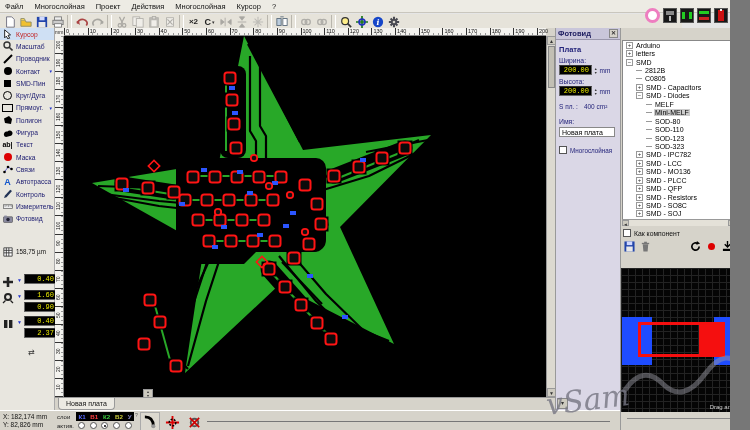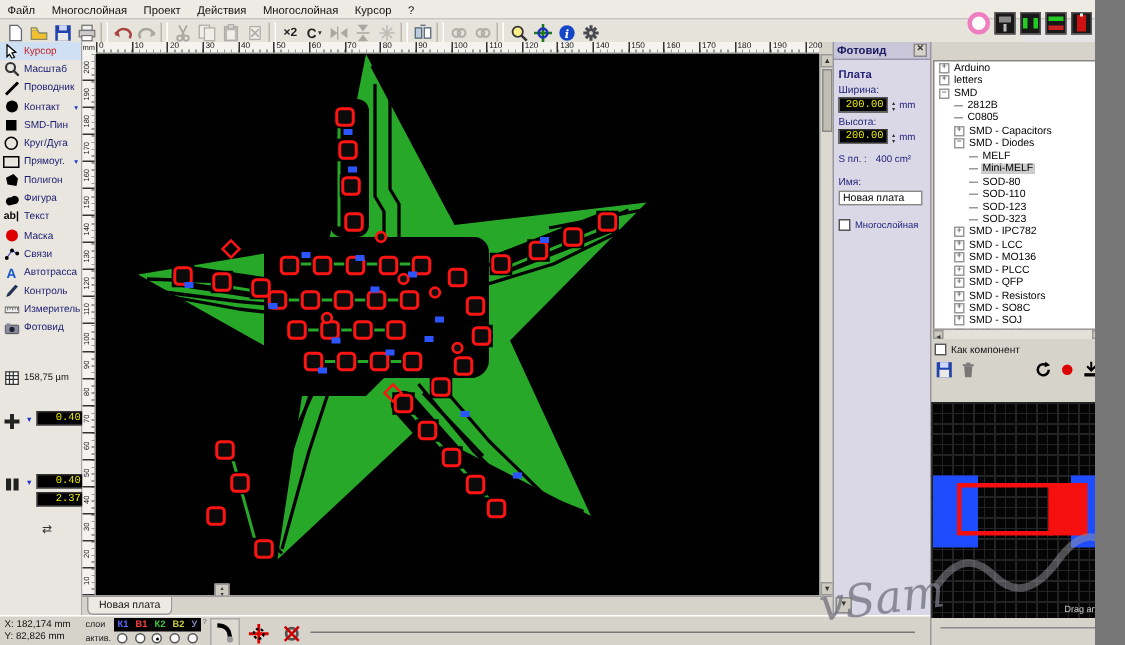--- a/index.html
+++ b/index.html
@@ -415,20 +415,35 @@
       <span>158,75 µm</span>
     </div>
     <div class="prow" style="top:246px;">
       <span class="picon"><svg viewBox="0 0 12 12">
             <path d="M6 1v10M1 6h10" stroke="#222" stroke-width="2.6"></path>
           </svg></span>
       <span class="bdd">▼</span>
       <span class="valcol">
           <span class="val">0.40</span>
         </span>
+      <span class="spin">
+          <span>▲</span>
+          <span>▼</span>
+        </span>
+    </div>
+    <div class="prow" style="top:262px;">
+      <span class="picon"><svg viewBox="0 0 12 12">
+            <circle cx="6" cy="5" r="3" fill="none" stroke="#222" stroke-width="2"></circle>
+            <path d="M1 11l2.5-2.5M11 11L8.5 8.5" stroke="#222" stroke-width="1.3"></path>
+          </svg></span>
+      <span class="bdd">▼</span>
+      <span class="valcol">
+        <span class="val">1.60</span>
+        <span class="val">0.90</span>
+      </span>
       <span class="spin">
           <span>▲</span>
           <span>▼</span>
         </span>
     </div>
     <div class="prow" style="top:288px;">
       <span class="picon"><svg viewBox="0 0 12 12">
             <rect x="2" y="2" width="3.4" height="8" fill="#222"></rect>
             <rect x="7" y="2" width="3.4" height="8" fill="#222"></rect>
           </svg></span>

